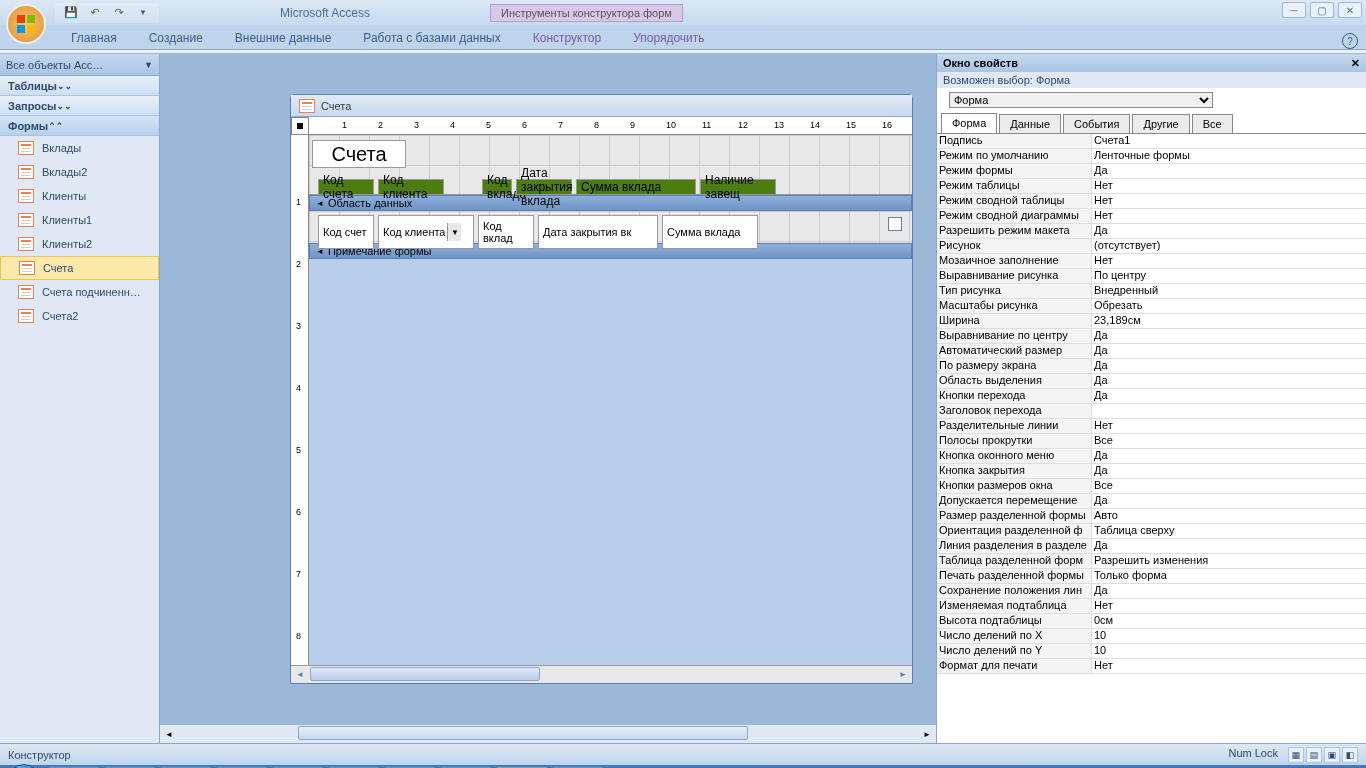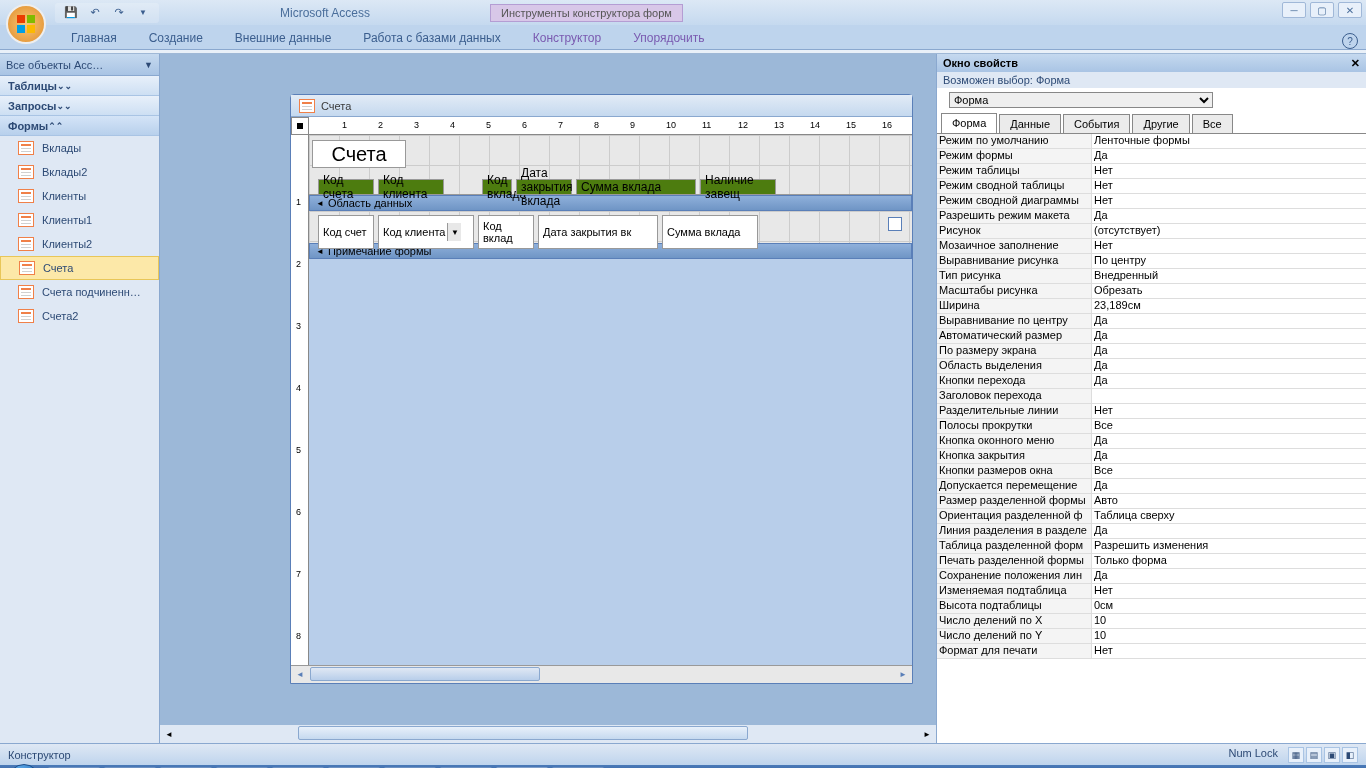--- a/index.html
+++ b/index.html
@@ -267,20 +267,24 @@
     </div>
     <div class="prop-tabs">
       <div class="prop-tab act">Форма</div>
       <div class="prop-tab">Данные</div>
       <div class="prop-tab">События</div>
       <div class="prop-tab">Другие</div>
       <div class="prop-tab">Все</div>
     </div>
     <div class="prop-grid" id="prop-grid">
         <div class="prop-row">
+          <div class="prop-name">Подпись</div>
+          <div class="prop-val">Счета1</div>
+        </div>
+        <div class="prop-row">
           <div class="prop-name">Режим по умолчанию</div>
           <div class="prop-val">Ленточные формы</div>
         </div>
         <div class="prop-row">
           <div class="prop-name">Режим формы</div>
           <div class="prop-val">Да</div>
         </div>
         <div class="prop-row">
           <div class="prop-name">Режим таблицы</div>
           <div class="prop-val">Нет</div>

